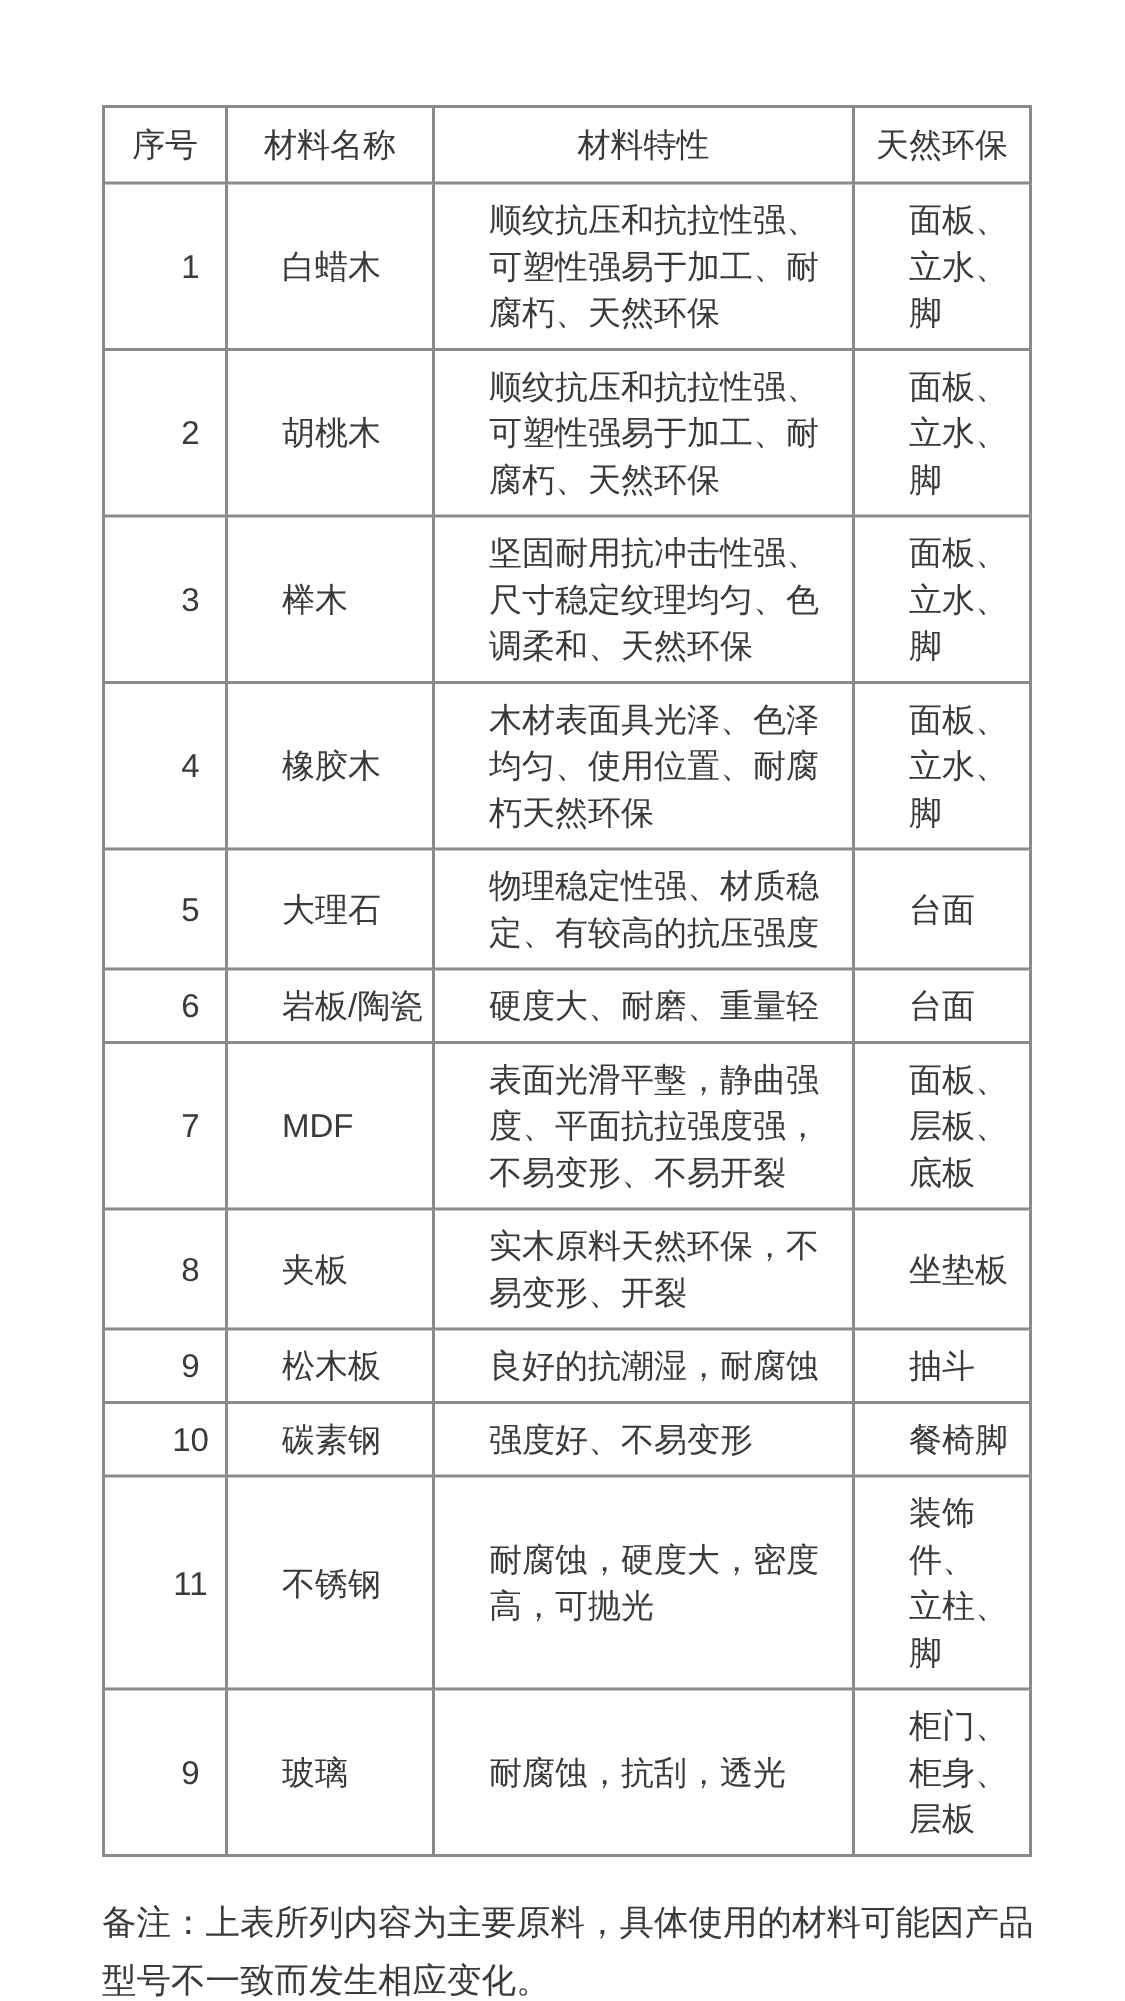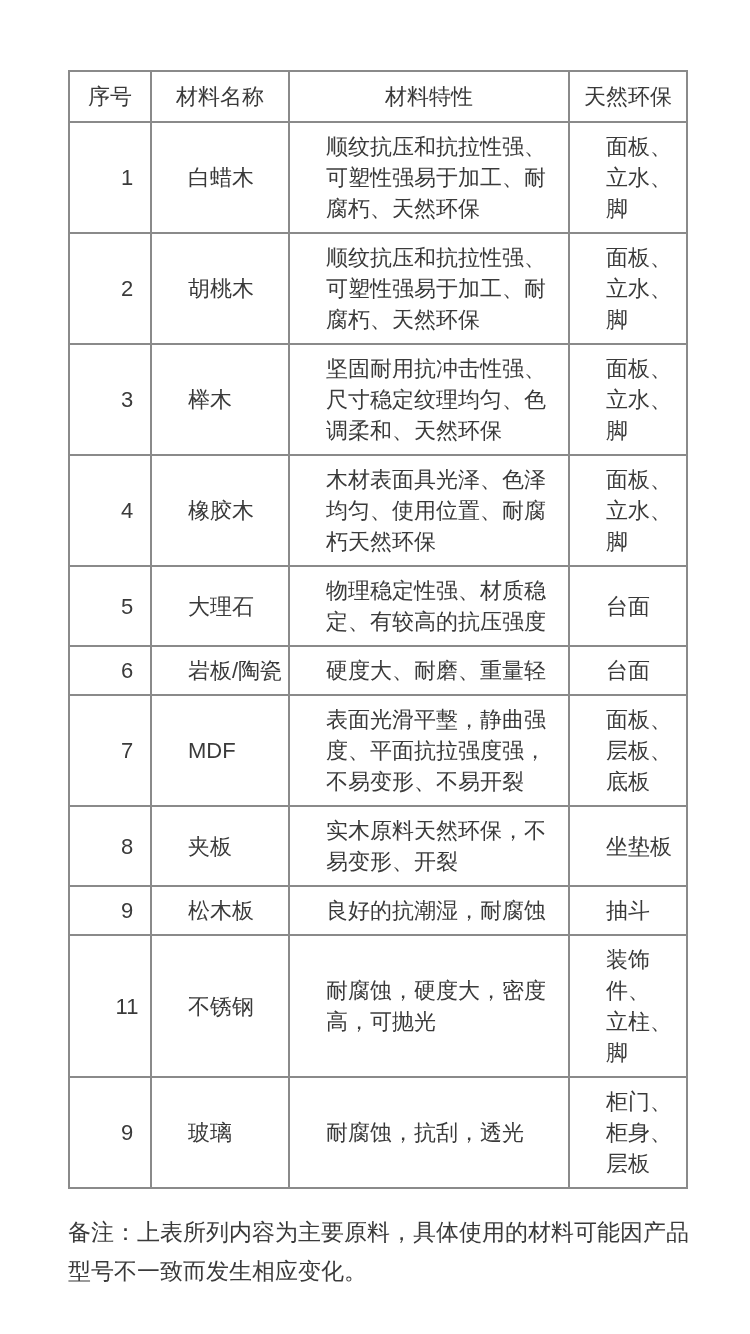--- a/index.html
+++ b/index.html
@@ -147,20 +147,26 @@
           <td class="col-feature">实木原料天然环保，不易变形、开裂</td>
           <td class="col-position">坐垫板</td>
         </tr>
         <tr>
           <td class="col-no">9</td>
           <td class="col-name">松木板</td>
           <td class="col-feature">良好的抗潮湿，耐腐蚀</td>
           <td class="col-position">抽斗</td>
         </tr>
         <tr>
+          <td class="col-no">10</td>
+          <td class="col-name">碳素钢</td>
+          <td class="col-feature">强度好、不易变形</td>
+          <td class="col-position">餐椅脚</td>
+        </tr>
+        <tr>
           <td class="col-no">11</td>
           <td class="col-name">不锈钢</td>
           <td class="col-feature">耐腐蚀，硬度大，密度高，可抛光</td>
           <td class="col-position">装饰件、
 立柱、
 脚</td>
         </tr>
         <tr>
           <td class="col-no">9</td>
           <td class="col-name">玻璃</td>

